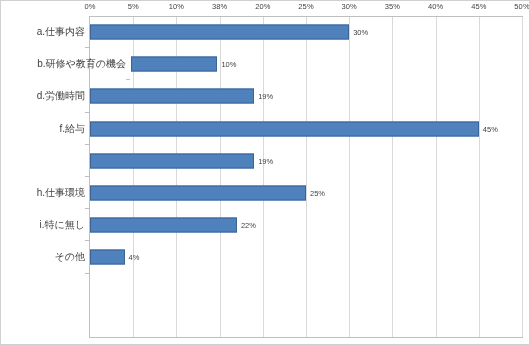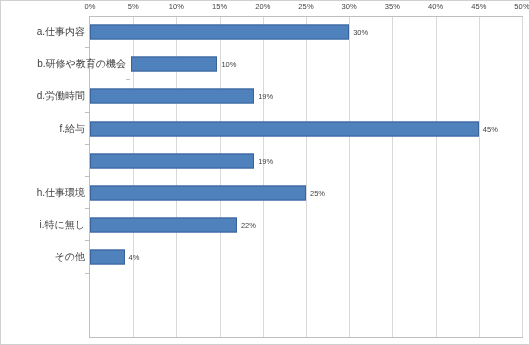--- a/index.html
+++ b/index.html
@@ -115,21 +115,21 @@
 </style>
 </head>
 <body>
 
 <div id="chart-frame">
 
   <div id="x-axis-labels">
       <div class="x-tick-label" style="left: 89px;">0%</div>
       <div class="x-tick-label" style="left: 132.2px;">5%</div>
       <div class="x-tick-label" style="left: 175.4px;">10%</div>
-      <div class="x-tick-label" style="left: 218.6px;">15%</div>
+      <div class="x-tick-label" style="left: 218.6px;">38%</div>
       <div class="x-tick-label" style="left: 261.8px; text-align: center;">20%</div>
       <div class="x-tick-label" style="left: 305px;">25%</div>
       <div class="x-tick-label" style="left: 348.2px;">30%</div>
       <div class="x-tick-label" style="left: 391.4px;">35%</div>
       <div class="x-tick-label" style="left: 434.6px;">40%</div>
       <div class="x-tick-label" style="left: 477.8px;">45%</div>
       <div class="x-tick-label" style="left: 521px;">50%</div>
     </div>
 
   <div id="plot-area">

